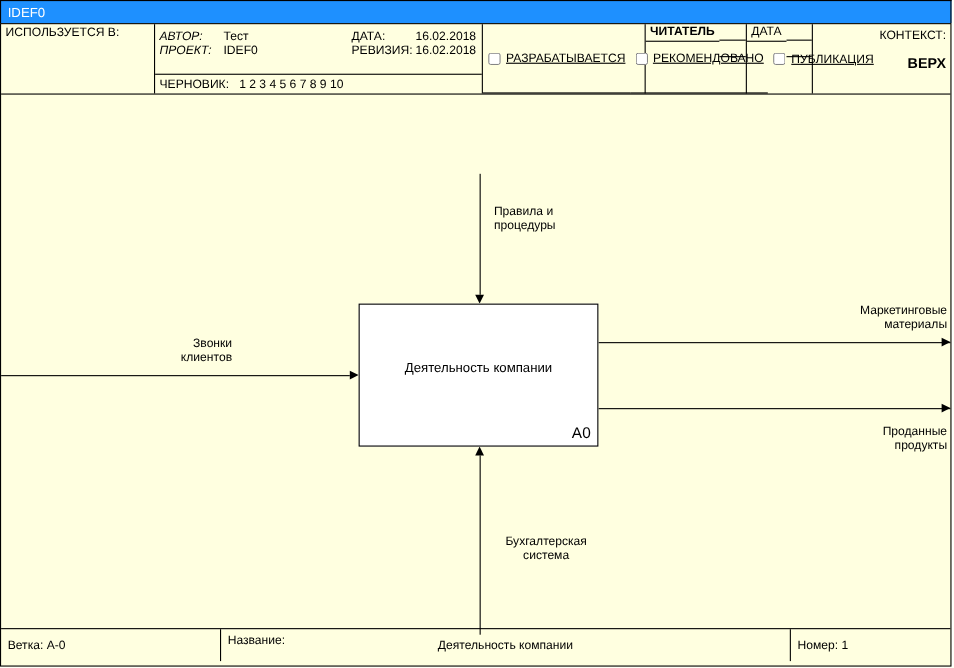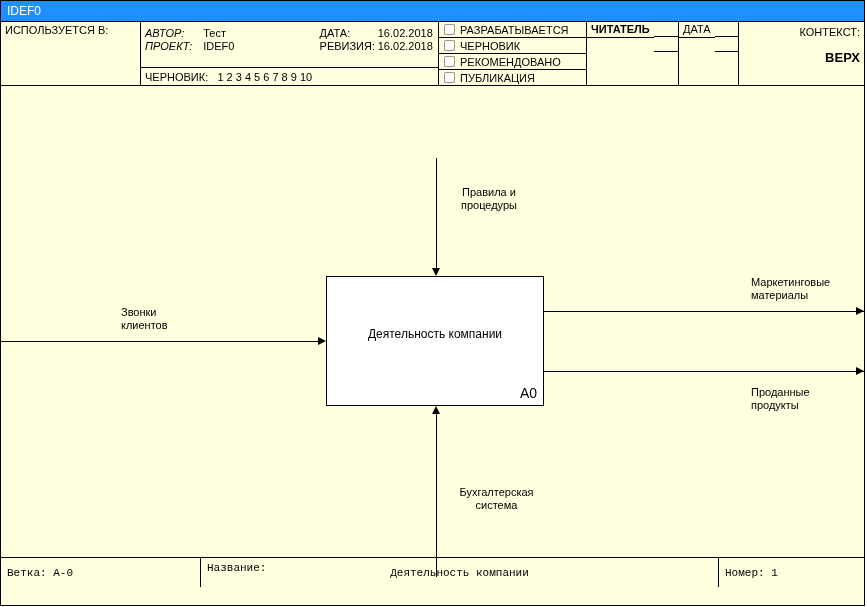--- a/index.html
+++ b/index.html
@@ -46,21 +46,21 @@
   .col-used { width: 140px; }
   .col-meta { width: 298px; display: flex; flex-direction: column; }
   .meta-top { flex: 1; padding: 2px 0 0 0; }
   .meta-row { display: flex; height: 13px; align-items: center; }
   .meta-row .mlbl { width: 60px; font-style: italic; }
   .meta-row .mval { width: 120px; }
   .meta-row .dlbl { width: 60px; }
   .meta-row .dval { width: 58px; }
   .remarks { border-top: 1px solid #000; padding: 3px 4px 2px 4px; margin: 0 -4px -2px -4px; }
 
-  .col-status { width: 148px; display: flex; flex-direction: column; padding: 0; }
+  .col-status { width: 148px; display: flex; flex-direction: row; padding: 0; text-decoration: underline; }
   .status-row {
     flex: 1;
     border-bottom: 1px solid #000;
     padding: 1px 4px;
     display: flex; align-items: center;
   }
   .status-row:last-child { border-bottom: none; }
   .status-row input[type=checkbox]{ transform: scale(0.85); margin-right: 4px; }
 
   .col-reader { width: 92px; padding:0; display:flex; flex-direction:row;font-weight:bold;}
@@ -100,41 +100,40 @@
     font-size: 12px;
   }
   .activity-id {
     position: absolute;
     right: 6px; bottom: 4px;
     font-size: 14px;
   }
 
   .arrow-label {
     position: absolute;
-    text-align: left;
+    text-align: right;
     font-size: 11px;
     line-height: 1.2;
   }
 
   
   .hline { position:absolute; height:1px; background:#000;}
   .vline { position:absolute; width:1px; background:#000;}
   .head-r { position:absolute; width:0;height:0;border-top:4px solid transparent;border-bottom:4px solid transparent;border-left:8px solid #000;}
   .head-d { position:absolute; width:0;height:0;border-left:4px solid transparent;border-right:4px solid transparent;border-top:8px solid #000;}
   .head-u { position:absolute; width:0;height:0;border-left:4px solid transparent;border-right:4px solid transparent;border-bottom:8px solid #000;}
 
   
   .ftr {
     position: absolute;
-    bottom: 18px; left: 0;
+    bottom: 4px; left: 0;
     width: 100%;
     height: 30px;
     border-top: 1px solid #000;
     display: flex;
-    font-family: Liberation Mono, monospace;
   }
   .ftr-cell {
     border-right: 1px solid #000;
     padding: 4px 6px;
     display: flex;
     align-items: center;
   }
   .ftr-cell:last-child{ border-right:none; }
   .ftr-branch { width: 200px; }
   .ftr-name { flex: 1; position: relative; }
@@ -176,24 +175,20 @@
       </div>
     </div>
 
     <div class="hdr-col col-status">
       <div class="status-row">
           <input type="checkbox" style="">
           <span>РАЗРАБАТЫВАЕТСЯ</span>
         </div>
       <div class="status-row">
           <input type="checkbox" style="">
-          <span>ЧЕРНОВИК</span>
-        </div>
-      <div class="status-row">
-          <input type="checkbox" style="">
           <span>РЕКОМЕНДОВАНО</span>
         </div>
       <div class="status-row">
           <input type="checkbox" style="">
           <span>ПУБЛИКАЦИЯ</span>
         </div>
     </div>
 
     <div class="hdr-col col-reader">
       <div class="reader-top">ЧИТАТЕЛЬ</div>
@@ -220,21 +215,21 @@
   </div>
 
   <div class="diagram">
 
     <div class="hline" style="left:0; top:255px; width:317px;"></div>
     <div class="head-r" style="left:317px; top:251px;"></div>
     <div class="arrow-label" style="left:120px; top:220px; width:90px;">Звонки<br>клиентов</div>
 
     <div class="vline" style="left:435px; top:72px; height:110px;"></div>
     <div class="head-d" style="left:431px; top:182px;"></div>
-    <div class="arrow-label" style="left:448px; top:100px; width:80px; text-align:center;">Правила и<br>процедуры</div>
+    <div class="arrow-label" style="left:448px; top:100px; width:80px; text-align:left;">Правила и<br>процедуры</div>
 
     <div class="vline" style="left:435px; top:328px; height:163px;"></div>
     <div class="head-u" style="left:431px; top:320px;"></div>
     <div class="arrow-label" style="left:448px; top:400px; width:95px; text-align:center;">Бухгалтерская<br>система</div>
 
     <div class="hline" style="left:543px; top:225px; width:320px;"></div>
     <div class="head-r" style="left:855px; top:221px;"></div>
     <div class="arrow-label" style="left:750px; top:190px; width:110px;">Маркетинговые<br>материалы</div>
 
     <div class="hline" style="left:543px; top:285px; width:320px;"></div>

